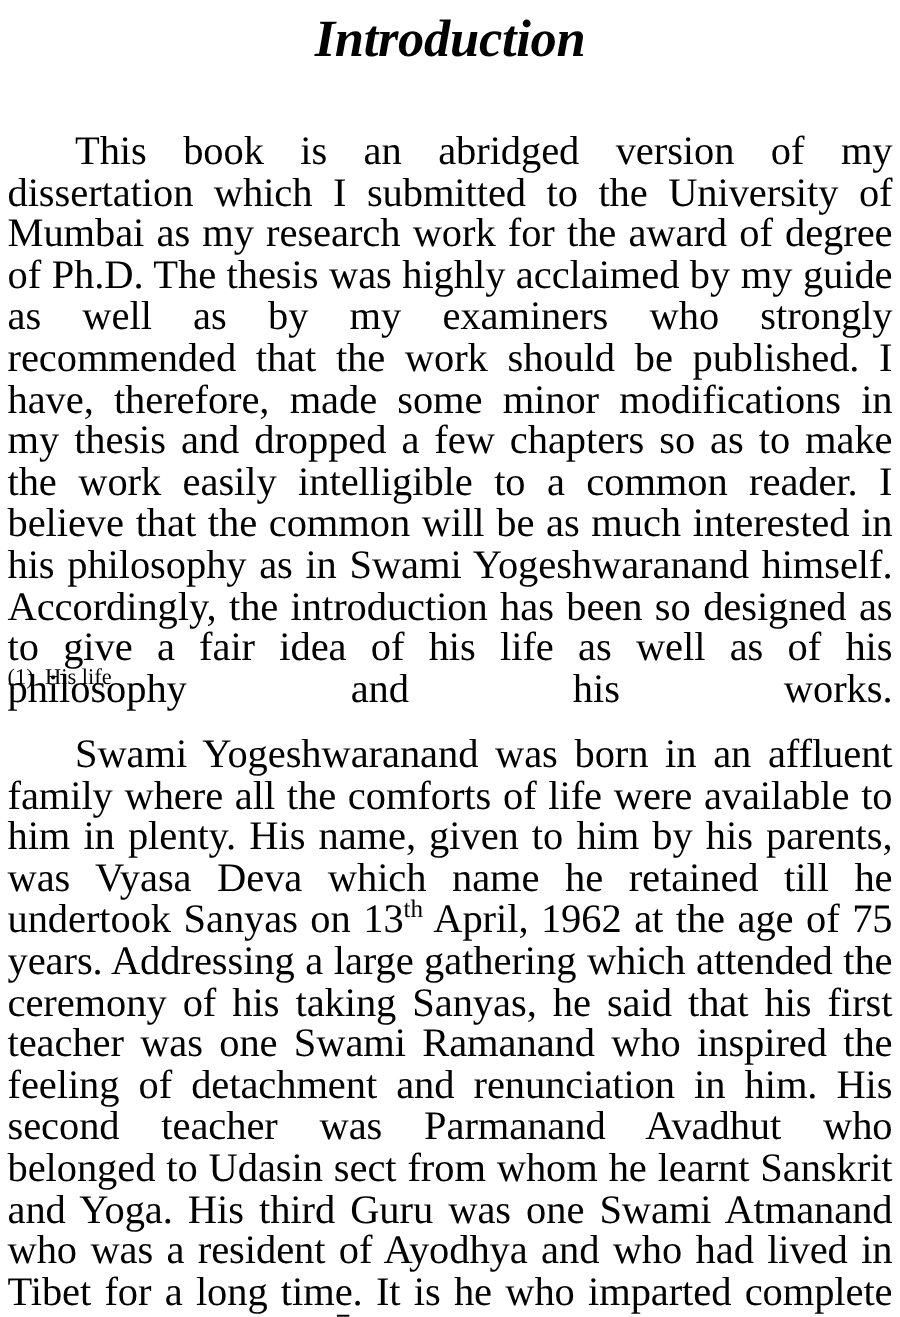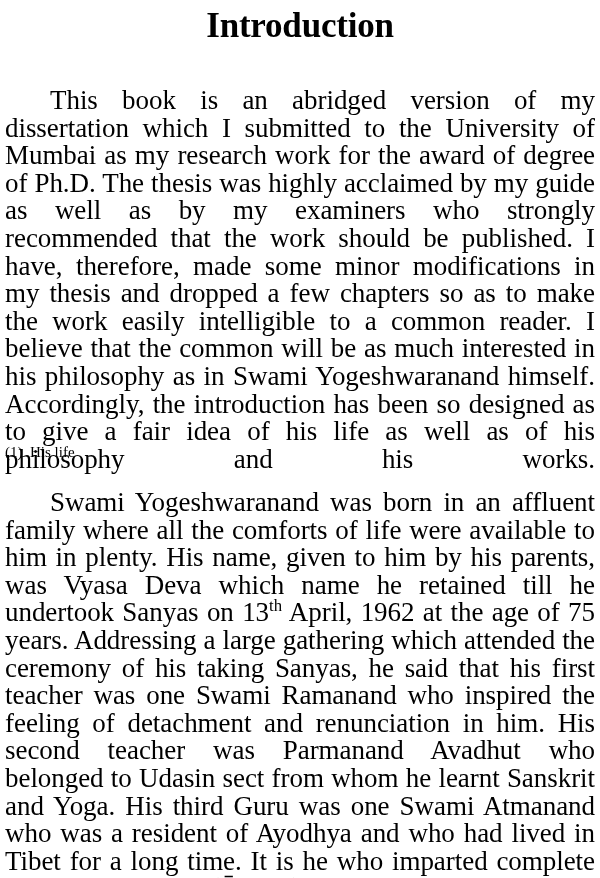--- a/index.html
+++ b/index.html
@@ -22,20 +22,21 @@
     padding: 0;
     position: absolute;
     top: 4px;
     left: 0;
     width: 600px;
     text-align: center;
     font-size: 35px;
     font-weight: 700;
     letter-spacing: -0.2px;
     line-height: 44px;
+    font-style: italic;
   }
   .body-block {
     position: absolute;
     left: 5px;
     width: 590px;
   }
   .para {
     margin: 0;
     padding: 0;
     text-align: justify;

